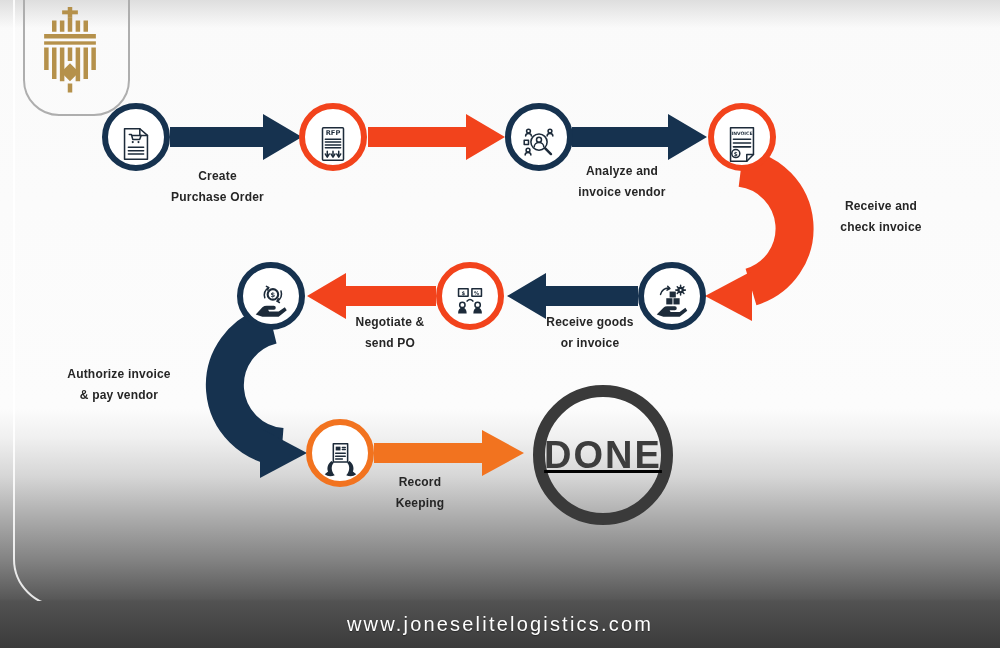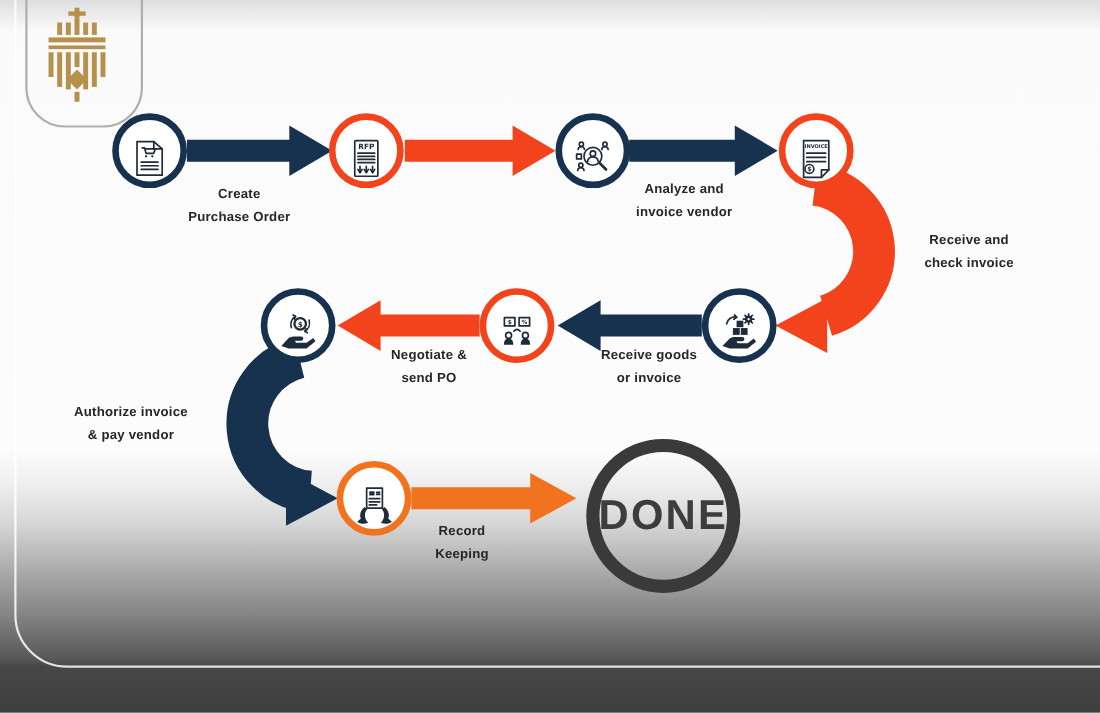--- a/index.html
+++ b/index.html
@@ -24,23 +24,23 @@
   .ring-navy{border-color:#16324f;}
   .ring-red-orange{border-color:#f2431c;}
   .ring-orange{border-color:#f2731f;}
   .step-circle svg{width:42px;height:42px;}
   .icon-stroke{stroke:#1d2b3a;fill:none;stroke-width:1.6;stroke-linecap:round;stroke-linejoin:round;}
   .icon-thick{stroke:#1d2b3a;fill:none;stroke-width:2.6;stroke-linecap:round;}
   .icon-fill{fill:#1d2b3a;stroke:none;}
   .icon-text{font-family:"DejaVu Sans",sans-serif;font-weight:bold;fill:#1d2b3a;}
   .step-label{position:absolute;z-index:2;font-size:12px;font-weight:bold;line-height:21px;
     color:#262626;text-align:center;white-space:pre-line;letter-spacing:.2px;}
-  .done-circle{position:absolute;left:533px;top:399px;z-index:2;width:140px;height:140px;
+  .done-circle{position:absolute;left:533px;top:385px;z-index:2;width:140px;height:140px;
     border-radius:50%;border:12px solid #3a3a3a;box-sizing:border-box;
-    display:flex;align-items:center;justify-content:center;}
+    display:flex;align-items:center;justify-content:center;text-decoration:underline;}
   .done-circle span{font-size:38px;font-weight:bold;letter-spacing:2px;color:#3d3d3d;}
   .footer{position:absolute;left:0;top:601px;width:100%;height:47px;z-index:2;
     background:linear-gradient(180deg,#525252,#3b3b3b);
     display:flex;align-items:center;justify-content:center;}
   .footer span{color:#ffffff;font-size:20px;letter-spacing:2.2px;
     text-shadow:0 1px 1px rgba(0,0,0,.4);}
 </style>
 </head>
 <body>
 
@@ -130,21 +130,21 @@
   <div class="step-circle ring-red-orange" style="left:708px;top:103px">
     <svg viewBox="0 0 44 44">
       <path class="icon-stroke" d="M10 5 H34 V33 L27 40 H10 Z"></path>
       <path class="icon-stroke" d="M27 40 V33 H34"></path>
       <text class="icon-text" x="22" y="12.5" font-size="4.8" text-anchor="middle">INVOICE</text>
       <path class="icon-stroke" d="M13 17 H31 M13 21 H31 M13 25 H31"></path>
       <circle class="icon-stroke" cx="15.5" cy="32" r="4.2" fill="#fff"></circle>
       <text class="icon-text" x="15.5" y="34.3" font-size="6" text-anchor="middle">$</text>
     </svg>
   </div>
-  <div class="step-label" style="left:776px;top:208px;width:210px">Receive and
+  <div class="step-label" style="left:776px;top:196px;width:210px">Receive and
 check invoice</div>
 
   <div class="step-circle ring-navy" style="left:638px;top:262px">
     <svg viewBox="0 0 44 44">
       <path class="icon-stroke" d="M10 13 A8 8 0 0 1 19 6.5"></path>
       <path class="icon-stroke" d="M17.5 4.5 L19.8 6.8 L16.8 8.6"></path>
       <path class="icon-thick" d="M31 3.5 V13.5 M26 8.5 H36 M27.5 5 L34.5 12 M34.5 5 L27.5 12" style="stroke-width:1.6"></path>
       <circle class="icon-fill" cx="31" cy="8.5" r="3.4"></circle>
       <circle cx="31" cy="8.5" r="1.1" fill="#fff"></circle>
       <rect class="icon-fill" x="16" y="17" width="6.5" height="6.5"></rect>
@@ -195,14 +195,17 @@
       <path class="icon-fill" d="M32 23 C36 26 37 31 35.5 34 L39 37 C36 39.5 32 39.5 28.5 38 C32.5 34 32.5 28 29.5 25 Z"></path>
     </svg>
   </div>
   <div class="step-label" style="left:345px;top:472px;width:150px">Record
 Keeping</div>
 
   <div class="done-circle">
     <span>DONE</span>
   </div>
 
+  <div class="footer">
+    <span>www.joneselitelogistics.com</span>
+  </div>
 
 </div>
 
 </body></html>

